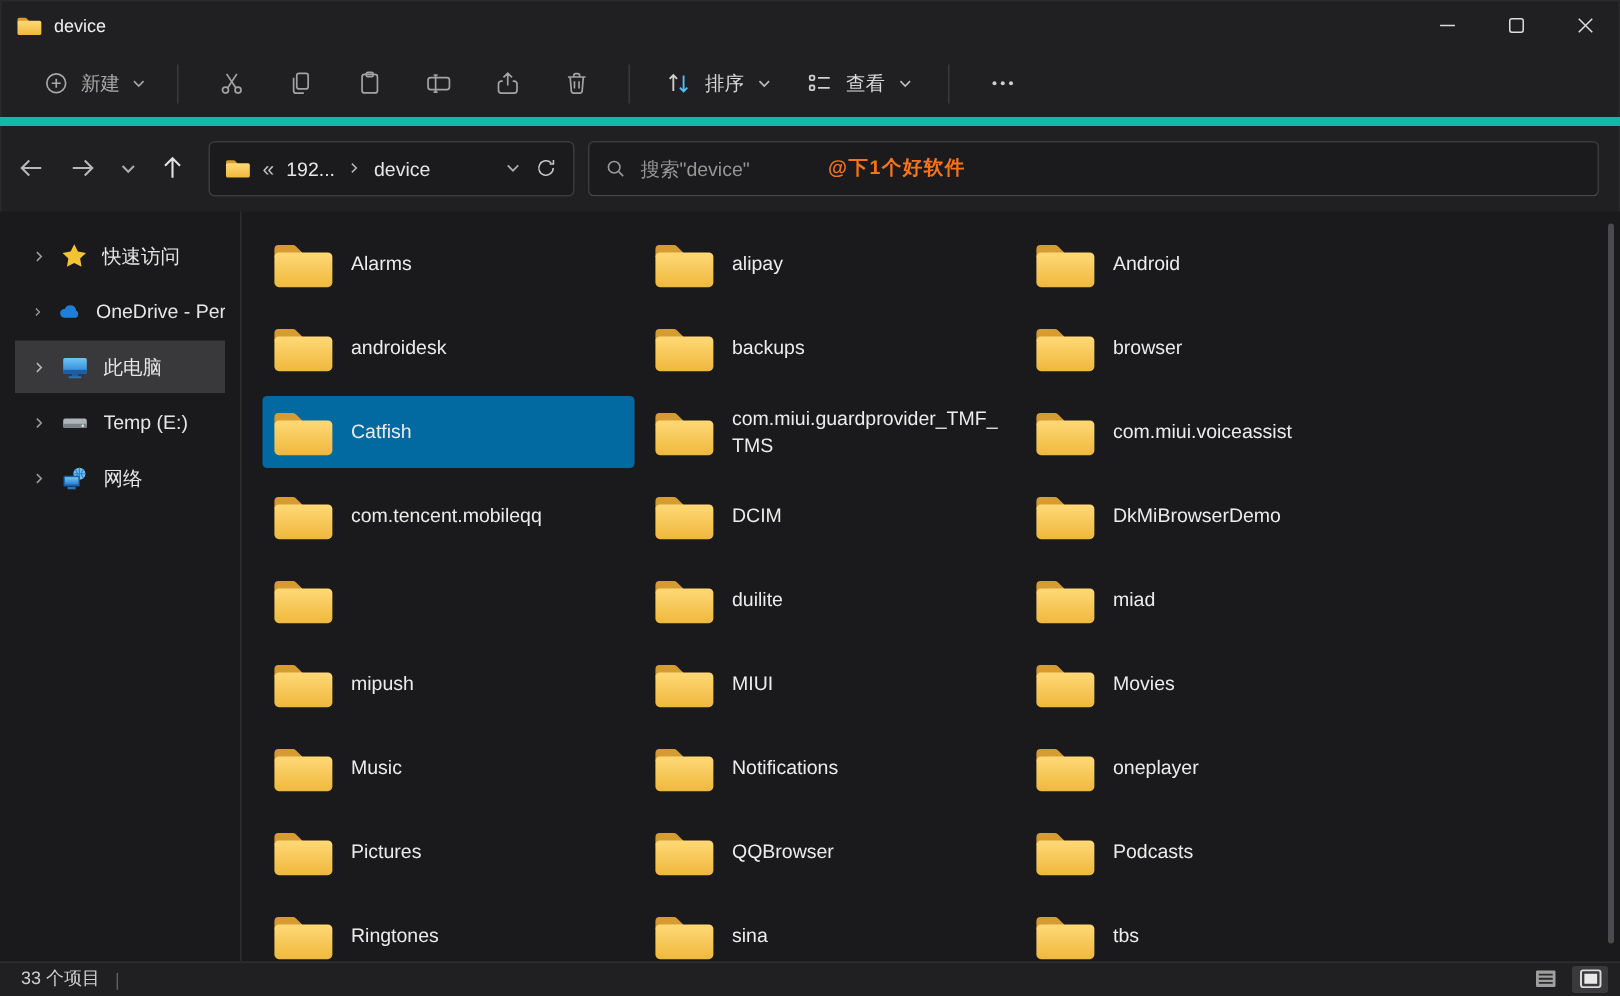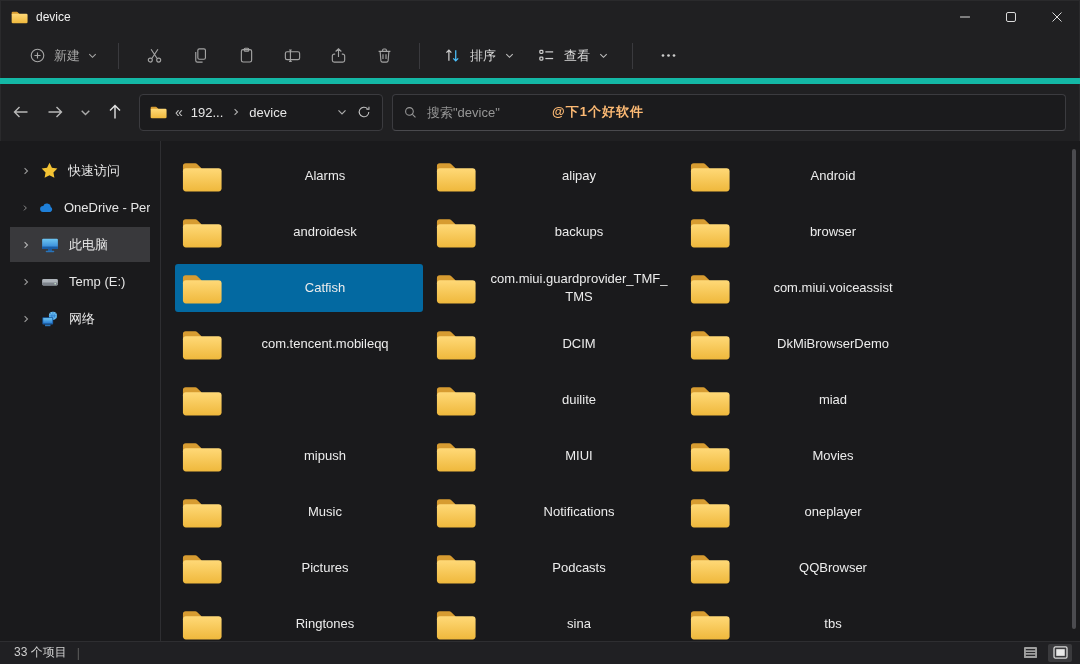--- a/index.html
+++ b/index.html
@@ -30,35 +30,35 @@
   .nav-btn { width:34px; height:34px; display:flex; align-items:center; justify-content:center; border-radius:4px; }
   .box { background:#1b1b1d; border:1px solid #3b3b3f; border-radius:4px; height:37px; display:flex; align-items:center; padding:0 10px; }
   .addressbox { width:244px; margin-left:7px; gap:8px; font-size:13px; }
   .addressbox .crumb { color:#e6e6e6; white-space:nowrap; }
   .addressbox .guillemet { color:#c2c2c2; font-size:14px; }
   .addressbox .spacer { flex:1; }
   .searchbox { flex:1; margin-left:9px; gap:9px; border-bottom-color:#4a4a4e; }
   .searchbox input { background:transparent; border:none; outline:none; color:#e6e6e6; font-size:13px; width:116px;
                      font-family:"Liberation Sans","DejaVu Sans",sans-serif; }
   .searchbox input::placeholder { color:#969696; opacity:1; }
-  .watermark { font-size:13px; font-weight:bold; color:#fdba74; letter-spacing:1px; }
+  .watermark { font-size:13px; font-weight:bold; color:#f97316; letter-spacing:1px; }
 
   
   .body { position:absolute; top:141px; left:0; right:0; bottom:23px; display:flex; background:#1a1a1c; }
   .sidebar { width:161px; flex:0 0 161px; border-right:1px solid #2e2e31; padding-top:10px; overflow:hidden; }
   .side-item { height:35px; margin:2px 10px; display:flex; align-items:center; padding-left:11px; gap:10px; font-size:13px; color:#e6e6e6; }
   .side-item.selected { background:#39393c; }
   .side-label { white-space:nowrap; overflow:hidden; }
 
   .content { flex:1; padding:11px 0 0 14px; overflow:hidden; position:relative; }
   .grid { display:grid; grid-template-columns:repeat(3,254px); grid-auto-rows:56px; }
   .tile { width:248px; height:48px; border-radius:3px; display:flex; align-items:center; padding-left:6px; }
   .tile.selected { background:#0369a1; }
   .tile .f-icon { width:42px; height:34px; margin-right:11px; flex:0 0 auto; }
-  .tile-label { font-size:13px; line-height:18.5px; color:#ececec; width:182px; max-height:37px; overflow:hidden; word-break:break-all;text-align:center; }
+  .tile-label { font-size:13px; line-height:18.5px; color:#ececec; width:182px; max-height:37px; overflow:hidden; word-break:break-all; }
 
   .scroll-thumb { position:absolute; right:4px; top:8px; bottom:12px; width:4px; background:#4b4b4f; border-radius:2px; }
 
   
   .statusbar { position:absolute; left:0; right:0; bottom:0; height:23px; background:#202023; border-top:1px solid #2e2e31;
                display:flex; align-items:center; padding:0 8px 1px 14px; font-size:12px; color:#cfcfcf; }
   .status-sep { color:#5f5f5f; margin-left:10px; }
   .status-views { margin-left:auto; display:flex; gap:6px; }
   .view-toggle { width:24px; height:18px; display:flex; align-items:center; justify-content:center; border-radius:2px; }
   .view-toggle.active { background:#3a3a3d; }
@@ -467,28 +467,28 @@
     <svg class="f-icon" viewBox="0 0 40 33">
               <use href="#sym-folder"></use>
             </svg>
     <div class="tile-label">Pictures</div>
   </div>
 
   <div class="tile">
     <svg class="f-icon" viewBox="0 0 40 33">
               <use href="#sym-folder"></use>
             </svg>
+    <div class="tile-label">QQBrowser</div>
+  </div>
+
+  <div class="tile">
+    <svg class="f-icon" viewBox="0 0 40 33">
+              <use href="#sym-folder"></use>
+            </svg>
     <div class="tile-label">Podcasts</div>
-  </div>
-
-  <div class="tile">
-    <svg class="f-icon" viewBox="0 0 40 33">
-              <use href="#sym-folder"></use>
-            </svg>
-    <div class="tile-label">QQBrowser</div>
   </div>
 
   <div class="tile">
     <svg class="f-icon" viewBox="0 0 40 33">
               <use href="#sym-folder"></use>
             </svg>
     <div class="tile-label">Ringtones</div>
   </div>
 
   <div class="tile">

